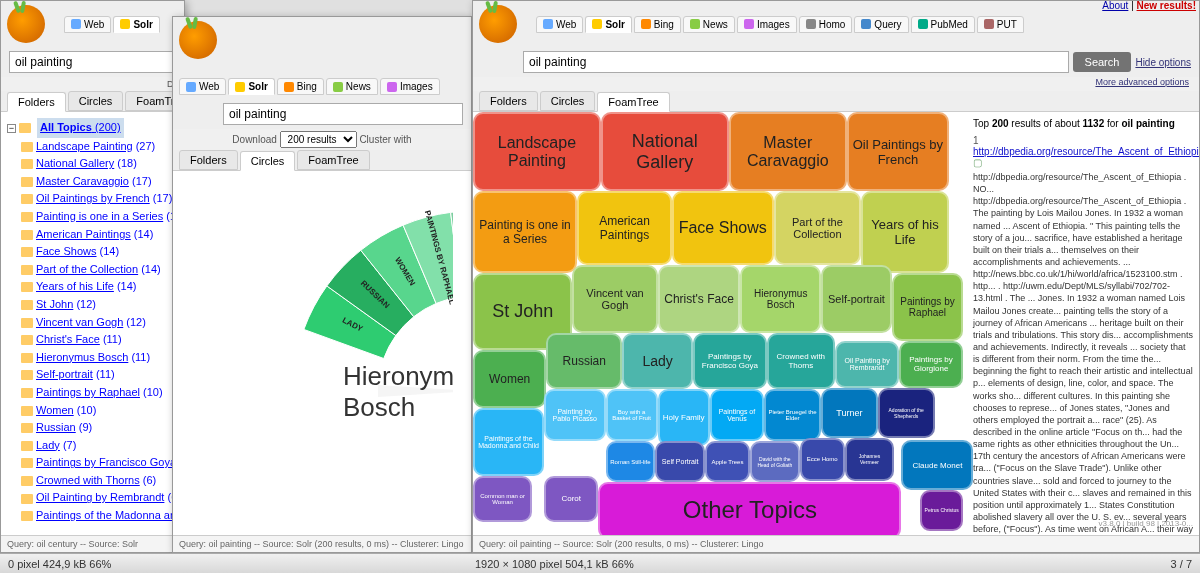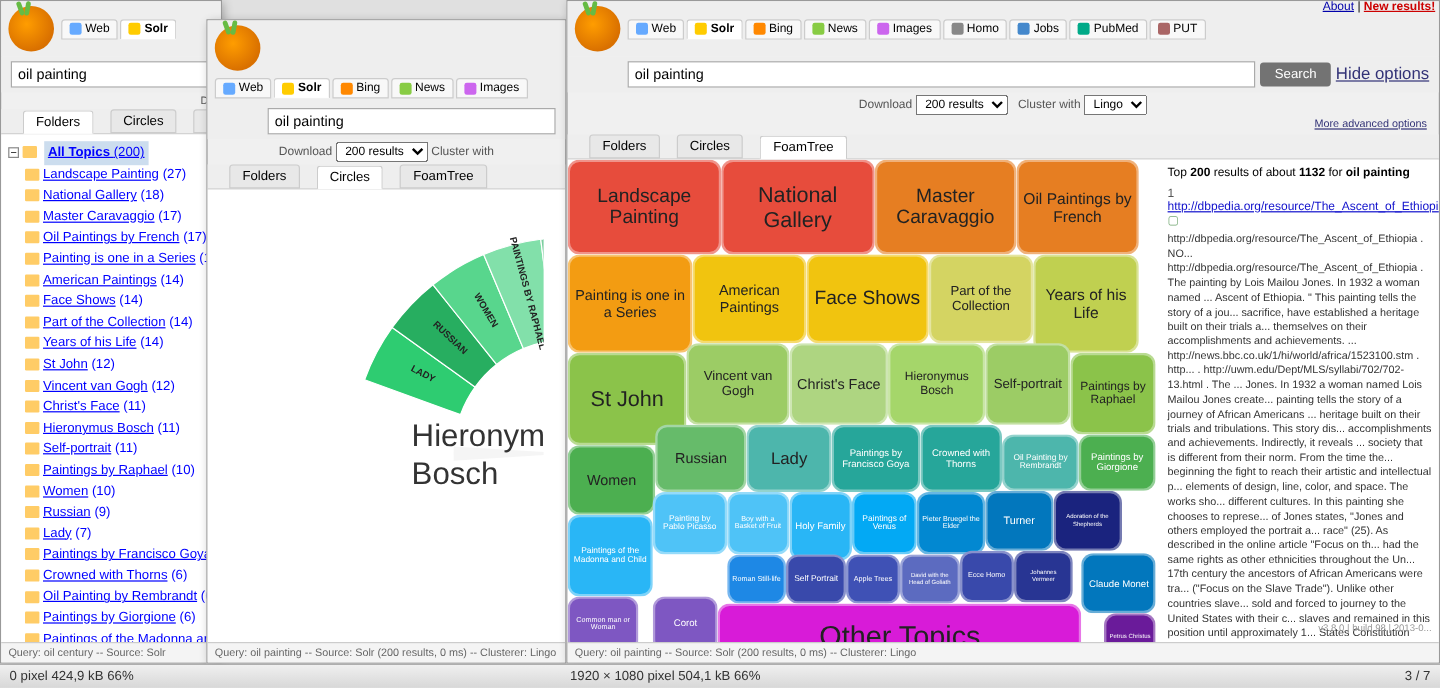--- a/index.html
+++ b/index.html
@@ -11,37 +11,37 @@
 .w3 { left: 472px; top: 0; width: 728px; height: 553px; z-index: 3; }
 
 .top-meta { position: absolute; right: 4px; top: 0; font-size: 10px; z-index: 10; }
 .top-meta a { color: #00a; text-decoration: underline; }
 .top-meta .new { color: #c00; font-weight: bold; }
 
 .logo { width: 38px; height: 38px; background: radial-gradient(circle at 40% 40%, #ff9d00, #d97000 70%); border-radius: 50%; position: relative; display: inline-block; vertical-align: middle; }
 .logo::before { content: ""; position: absolute; width: 4px; height: 12px; background: #6b4; top: -4px; left: 8px; transform: rotate(-20deg); border-radius: 2px; }
 .logo::after { content: ""; position: absolute; width: 4px; height: 12px; background: #6b4; top: -4px; left: 14px; transform: rotate(10deg); border-radius: 2px; }
 
-.header { padding: 4px 6px; background: #eee; display: flex; align-items: center; gap: 6px; flex-wrap: wrap; }
+.header { padding: 4px 6px; background: #eee; display: flex; align-items: center; gap: 19px; flex-wrap: wrap; }
 .htabs { display: flex; gap: 2px; font-size: 10px; }
 .htab { padding: 2px 6px; background: #f8f8f8; border: 1px solid #ccc; border-radius: 3px 3px 0 0; cursor: pointer; display: flex; align-items: center; gap: 3px; }
 .htab.active { background: #fff; border-bottom-color: #fff; font-weight: bold; }
 .icn { display: inline-block; width: 10px; height: 10px; border-radius: 2px; }
 
 .search-row { display: flex; align-items: center; gap: 4px; padding: 4px 8px 4px 50px; background: #eee; }
 .search-input { flex: 1; padding: 3px 5px; border: 1px solid #aaa; background: #fff; font-size: 12px; }
 .search-btn { background: #737373; color: #fff; padding: 4px 12px; border: none; border-radius: 3px; font-size: 11px; cursor: pointer; }
-.hide-opts { font-size: 14px; color: #337; text-decoration: underline; cursor: pointer; line-height: 1.1; }
+.hide-opts { font-size: 10px; color: #337; text-decoration: underline; cursor: pointer; line-height: 1.1; }
 
 .opts-row { font-size: 10px; color: #555; padding: 2px 8px; text-align: center; }
 .opts-row select { font-size: 10px; padding: 1px 3px; }
 .more-adv { font-size: 9px; color: #337; text-decoration: underline; text-align: right; padding: 0 10px 4px; }
 
 .tabs-row { display: flex; background: #eee; border-bottom: 1px solid #ccc; padding-left: 6px; font-size: 11px; }
-.tab { padding: 3px 10px; border: 1px solid #ccc; background: #e8e8e8; margin-right: 2px; border-radius: 3px 3px 0 0; cursor: pointer; margin-left: 12px; }
+.tab { padding: 3px 10px; border: 1px solid #ccc; background: #e8e8e8; margin-right: 2px; border-radius: 3px 3px 0 0; cursor: pointer; }
 .tab.active { background: #fff; border-bottom-color: #fff; position: relative; top: 1px; }
 
 .content { flex: 1; background: #fff; overflow: hidden; display: flex; }
 
 .tree { padding: 6px; font-size: 11px; line-height: 1.6; overflow-y: auto; }
 .tree-root { color: #00f; text-decoration: underline; background: #cde; padding: 1px 3px; display: inline-block; }
 .tree ul { list-style: none; padding-left: 14px; }
 .tree li { white-space: nowrap; }
 .tree li a { color: #00f; text-decoration: underline; }
 .tree li .cnt { color: #00f; }
@@ -122,21 +122,20 @@
           <li><span class="folder-icn"></span><a>Christ's Face</a> <span class="cnt">(11)</span></li>
           <li><span class="folder-icn"></span><a>Hieronymus Bosch</a> <span class="cnt">(11)</span></li>
           <li><span class="folder-icn"></span><a>Self-portrait</a> <span class="cnt">(11)</span></li>
           <li><span class="folder-icn"></span><a>Paintings by Raphael</a> <span class="cnt">(10)</span></li>
           <li><span class="folder-icn"></span><a>Women</a> <span class="cnt">(10)</span></li>
           <li><span class="folder-icn"></span><a>Russian</a> <span class="cnt">(9)</span></li>
           <li><span class="folder-icn"></span><a>Lady</a> <span class="cnt">(7)</span></li>
           <li><span class="folder-icn"></span><a>Paintings by Francisco Goya</a> <span class="cnt">(6)</span></li>
           <li><span class="folder-icn"></span><a>Crowned with Thorns</a> <span class="cnt">(6)</span></li>
           <li><span class="folder-icn"></span><a>Oil Painting by Rembrandt</a> <span class="cnt">(6)</span></li>
-          <li><span class="folder-icn"></span><a>Paintings by Giorgione</a> <span class="cnt">(6)</span></li>
           <li><span class="folder-icn"></span><a>Paintings of the Madonna and</a> <span class="cnt"></span></li>
         </ul>
     </div>
   </div>
   <div class="footer">Query: oil century -- Source: Solr</div>
 </div>
 
 <div class="window w2">
   <div class="header">
     <span class="logo"></span>
@@ -238,42 +237,36 @@
       <span class="htab">
           <i class="icn" style="background:#c6e"></i>
           <span>Images</span>
         </span>
       <span class="htab">
           <i class="icn" style="background:#888"></i>
           <span>Homo</span>
         </span>
       <span class="htab">
           <i class="icn" style="background:#48c"></i>
-          <span>Jobs</span>
+          <span>Query</span>
         </span>
       <span class="htab">
           <i class="icn" style="background:#0a8"></i>
           <span>PubMed</span>
         </span>
       <span class="htab">
           <i class="icn" style="background:#a66"></i>
           <span>PUT</span>
         </span>
     </div>
   </div>
   <div class="search-row">
     <input class="search-input" value="oil painting" style="">
     <button class="search-btn">Search</button>
     <span class="hide-opts">Hide options</span>
-  </div>
-  <div class="opts-row">
-    <span>Download</span>
-    <select><option>200 results</option></select>
-    &nbsp;&nbsp;<span>Cluster with</span>
-    <select><option>Lingo</option></select>
   </div>
   <div class="more-adv">More advanced options</div>
   <div class="tabs-row">
     <span class="tab">Folders</span>
     <span class="tab">Circles</span>
     <span class="tab active">FoamTree</span>
   </div>
   <div class="content">
     <div class="foam" id="foam">
         <div class="foam-cell" style="left: 0px; top: 0px; width: 127.826px; height: 79.2105px; background: rgb(231, 76, 60); font-size: 16px; color: rgb(34, 34, 34);">Landscape Painting</div>
@@ -298,21 +291,21 @@
         <div class="foam-cell" style="left: 293.527px; top: 220.658px; width: 68.6473px; height: 56.5789px; background: rgb(38, 166, 154); font-size: 8px; color: rgb(255, 255, 255);">Crowned with Thorns</div>
         <div class="foam-cell" style="left: 362.174px; top: 228.579px; width: 63.913px; height: 47.5263px; background: rgb(77, 182, 172); font-size: 7px; color: rgb(255, 255, 255);">Oil Painting by Rembrandt</div>
         <div class="foam-cell" style="left: 426.087px; top: 228.579px; width: 63.913px; height: 47.5263px; background: rgb(76, 175, 80); font-size: 8px; color: rgb(255, 255, 255);">Paintings by Giorgione</div>
         <div class="foam-cell" style="left: 0px; top: 296.474px; width: 71.0145px; height: 67.8947px; background: rgb(41, 182, 246); font-size: 7px; color: rgb(255, 255, 255);">Paintings of the Madonna and Child</div>
         <div class="foam-cell" style="left: 71.0145px; top: 277.237px; width: 61.5459px; height: 52.0526px; background: rgb(79, 195, 247); font-size: 7px; color: rgb(255, 255, 255);">Painting by Pablo Picasso</div>
         <div class="foam-cell" style="left: 132.56px; top: 277.237px; width: 52.0773px; height: 52.0526px; background: rgb(79, 195, 247); font-size: 6px; color: rgb(255, 255, 255);">Boy with a Basket of Fruit</div>
         <div class="foam-cell" style="left: 184.638px; top: 277.237px; width: 52.0773px; height: 57px; background: rgb(41, 182, 246); font-size: 8px; color: rgb(255, 255, 255);">Holy Family</div>
         <div class="foam-cell" style="left: 236.715px; top: 277.237px; width: 54.4444px; height: 52.0526px; background: rgb(3, 169, 244); font-size: 7px; color: rgb(255, 255, 255);">Paintings of Venus</div>
         <div class="foam-cell" style="left: 291.159px; top: 277.237px; width: 56.8116px; height: 52.0526px; background: rgb(2, 136, 209); font-size: 6px; color: rgb(255, 255, 255);">Pieter Bruegel the Elder</div>
         <div class="foam-cell" style="left: 347.971px; top: 276.105px; width: 56.8116px; height: 49.7895px; background: rgb(2, 119, 189); font-size: 9px; color: rgb(255, 255, 255);">Turner</div>
-        <div class="foam-cell" style="left: 428.454px; top: 328.158px; width: 62px; height: 49.7895px; background: rgb(2, 119, 189); font-size: 8px; color: rgb(255, 255, 255);">Claude Monet</div>
+        <div class="foam-cell" style="left: 428.454px; top: 328.158px; width: 72px; height: 49.7895px; background: rgb(2, 119, 189); font-size: 8px; color: rgb(255, 255, 255);">Claude Monet</div>
         <div class="foam-cell" style="left: 132.56px; top: 329.289px; width: 49.7101px; height: 40.7368px; background: rgb(30, 136, 229); font-size: 6px; color: rgb(255, 255, 255);">Roman Still-life</div>
         <div class="foam-cell" style="left: 182.271px; top: 329.289px; width: 49.7101px; height: 40.7368px; background: rgb(57, 73, 171); font-size: 7px; color: rgb(255, 255, 255);">Self Portrait</div>
         <div class="foam-cell" style="left: 231.981px; top: 329.289px; width: 44.9758px; height: 40.7368px; background: rgb(63, 81, 181); font-size: 6px; color: rgb(255, 255, 255);">Apple Trees</div>
         <div class="foam-cell" style="left: 276.957px; top: 329.289px; width: 49.7101px; height: 40.7368px; background: rgb(92, 107, 192); font-size: 5px; color: rgb(255, 255, 255);">David with the Head of Goliath</div>
         <div class="foam-cell" style="left: 326.667px; top: 325.895px; width: 44.9758px; height: 43px; background: rgb(57, 73, 171); font-size: 6px; color: rgb(255, 255, 255);">Ecce Homo</div>
         <div class="foam-cell" style="left: 371.643px; top: 325.895px; width: 49.7101px; height: 43px; background: rgb(40, 53, 147); font-size: 5px; color: rgb(255, 255, 255);">Johannes Vermeer</div>
         <div class="foam-cell" style="left: 404.783px; top: 276.105px; width: 56.8116px; height: 49.7895px; background: rgb(26, 35, 126); font-size: 5px; color: rgb(255, 255, 255);">Adoration of the Shepherds</div>
         <div class="foam-cell" style="left: 0px; top: 364.368px; width: 59.1787px; height: 45.2632px; background: rgb(126, 87, 194); font-size: 6px; color: rgb(255, 255, 255);">Common man or Woman</div>
         <div class="foam-cell" style="left: 71.0145px; top: 364.368px; width: 54.4444px; height: 45.2632px; background: rgb(126, 87, 194); font-size: 8px; color: rgb(255, 255, 255);">Corot</div>
         <div class="foam-cell" style="left: 447.391px; top: 377.947px; width: 42.6087px; height: 40.7368px; background: rgb(106, 27, 154); font-size: 5px; color: rgb(255, 255, 255);">Petrus Christus</div>

